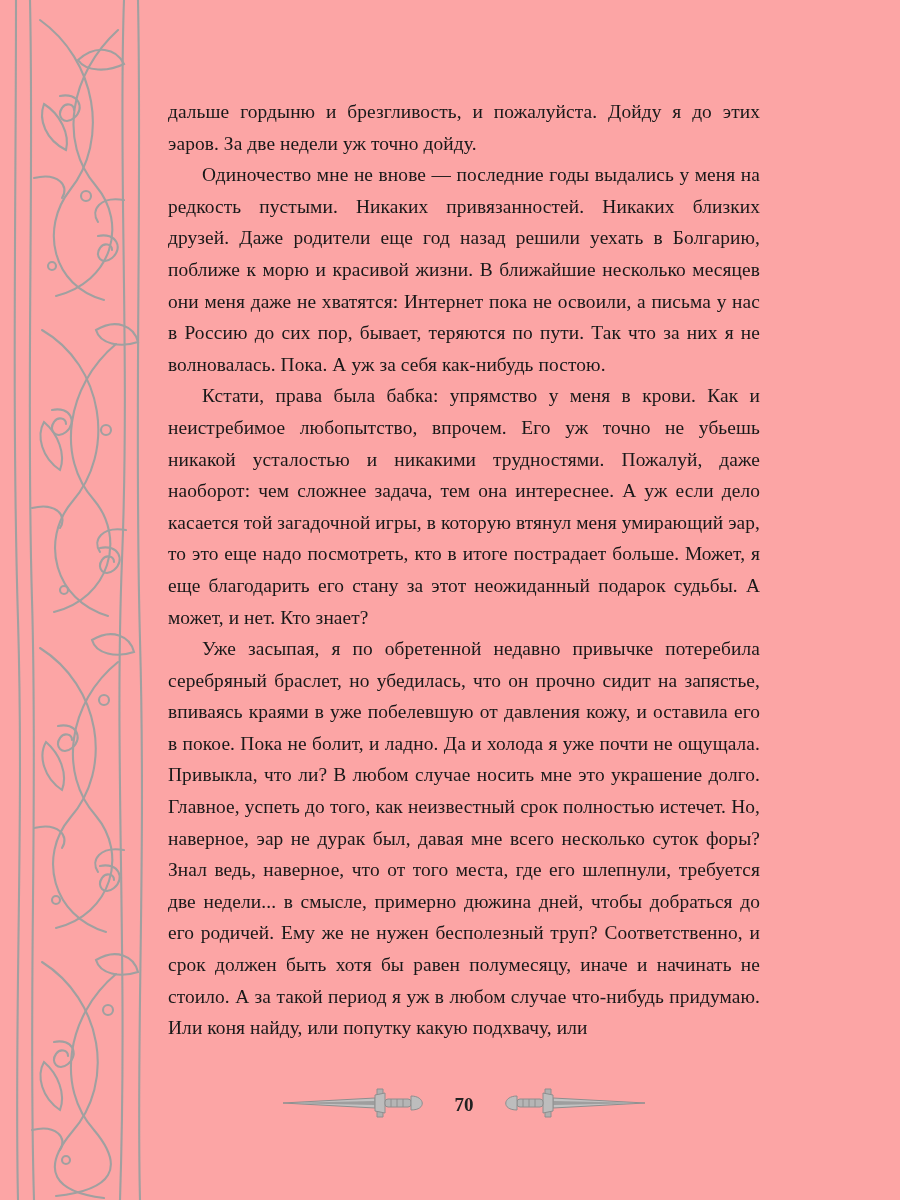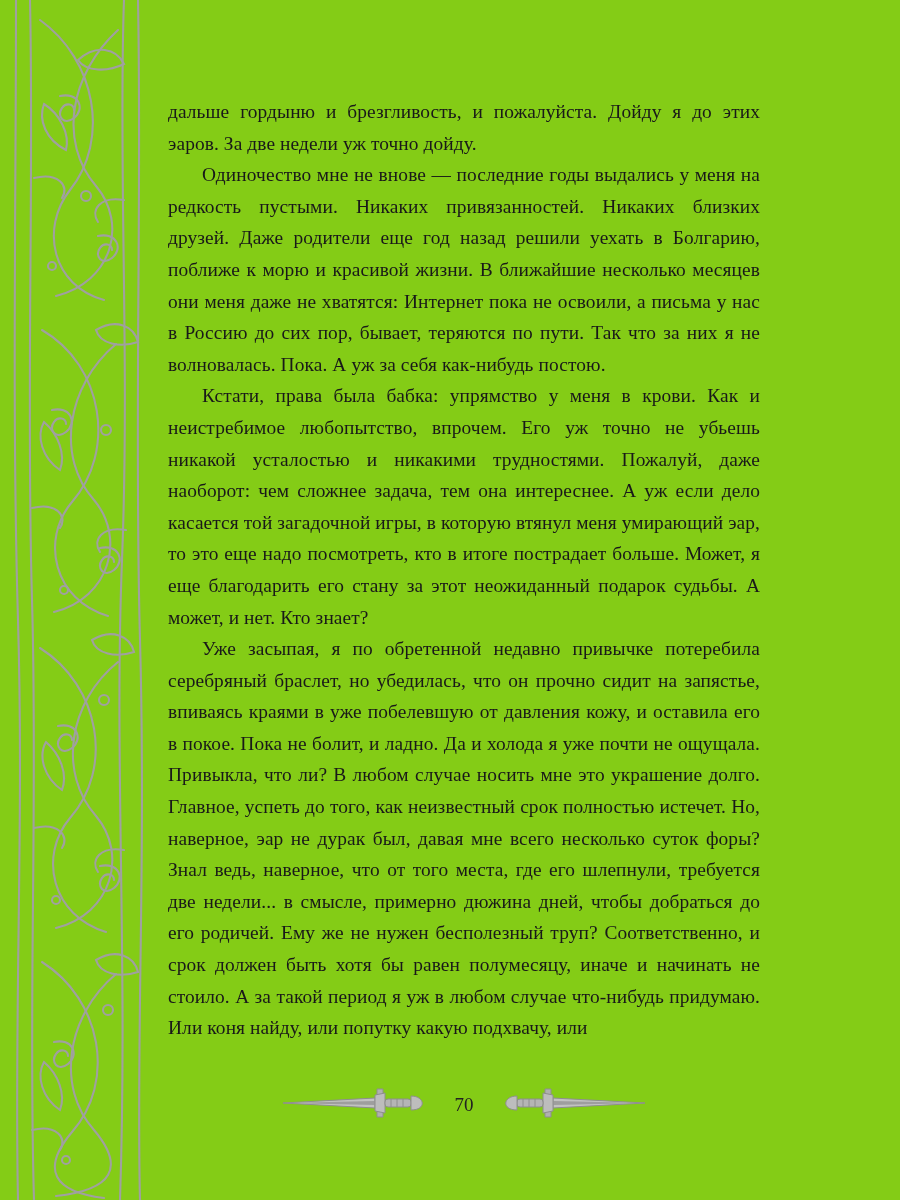--- a/index.html
+++ b/index.html
@@ -4,21 +4,21 @@
 <style>
   html, body {
     margin: 0;
     padding: 0;
     background: #ffffff;
   }
   #page {
     position: relative;
     width: 900px;
     height: 1200px;
-    background: #84cc16;
+    background: #fca5a5;
     overflow: hidden;
     font-family: "Liberation Serif", serif;
   }
   
   .ornament-band {
     position: absolute;
     left: 0;
     top: 0;
     width: 150px;
     height: 1200px;
@@ -62,20 +62,21 @@
   .sword {
     flex: 0 0 auto;
   }
   .folio {
     font-family: "Liberation Serif", serif;
     font-size: 19px;
     color: #222222;
     width: 70px;
     text-align: center;
     line-height: 46px;
+    font-weight: bold;
   }
 </style>
 </head>
 <body>
 
 <div id="page">
 
   <div class="ornament-band">
     <svg width="150" height="1200" viewBox="0 0 150 1200" xmlns="http://www.w3.org/2000/svg" aria-hidden="true">
       <g fill="none" stroke="#a0a0a0" stroke-width="2.1" stroke-linecap="round">

